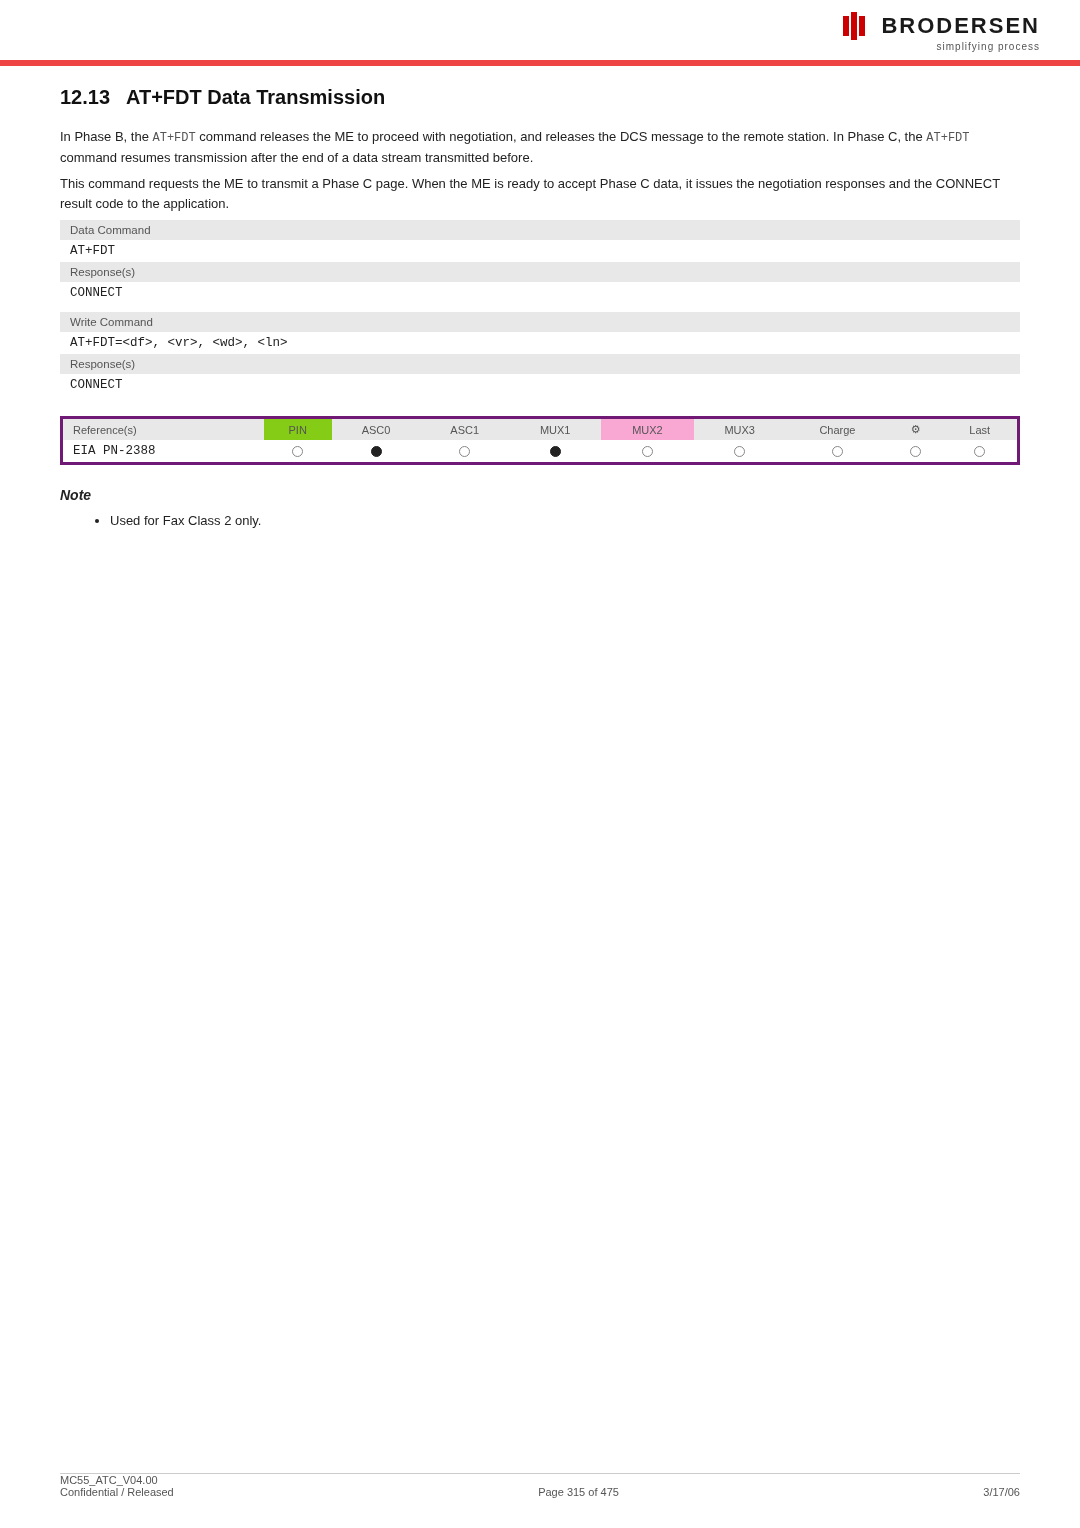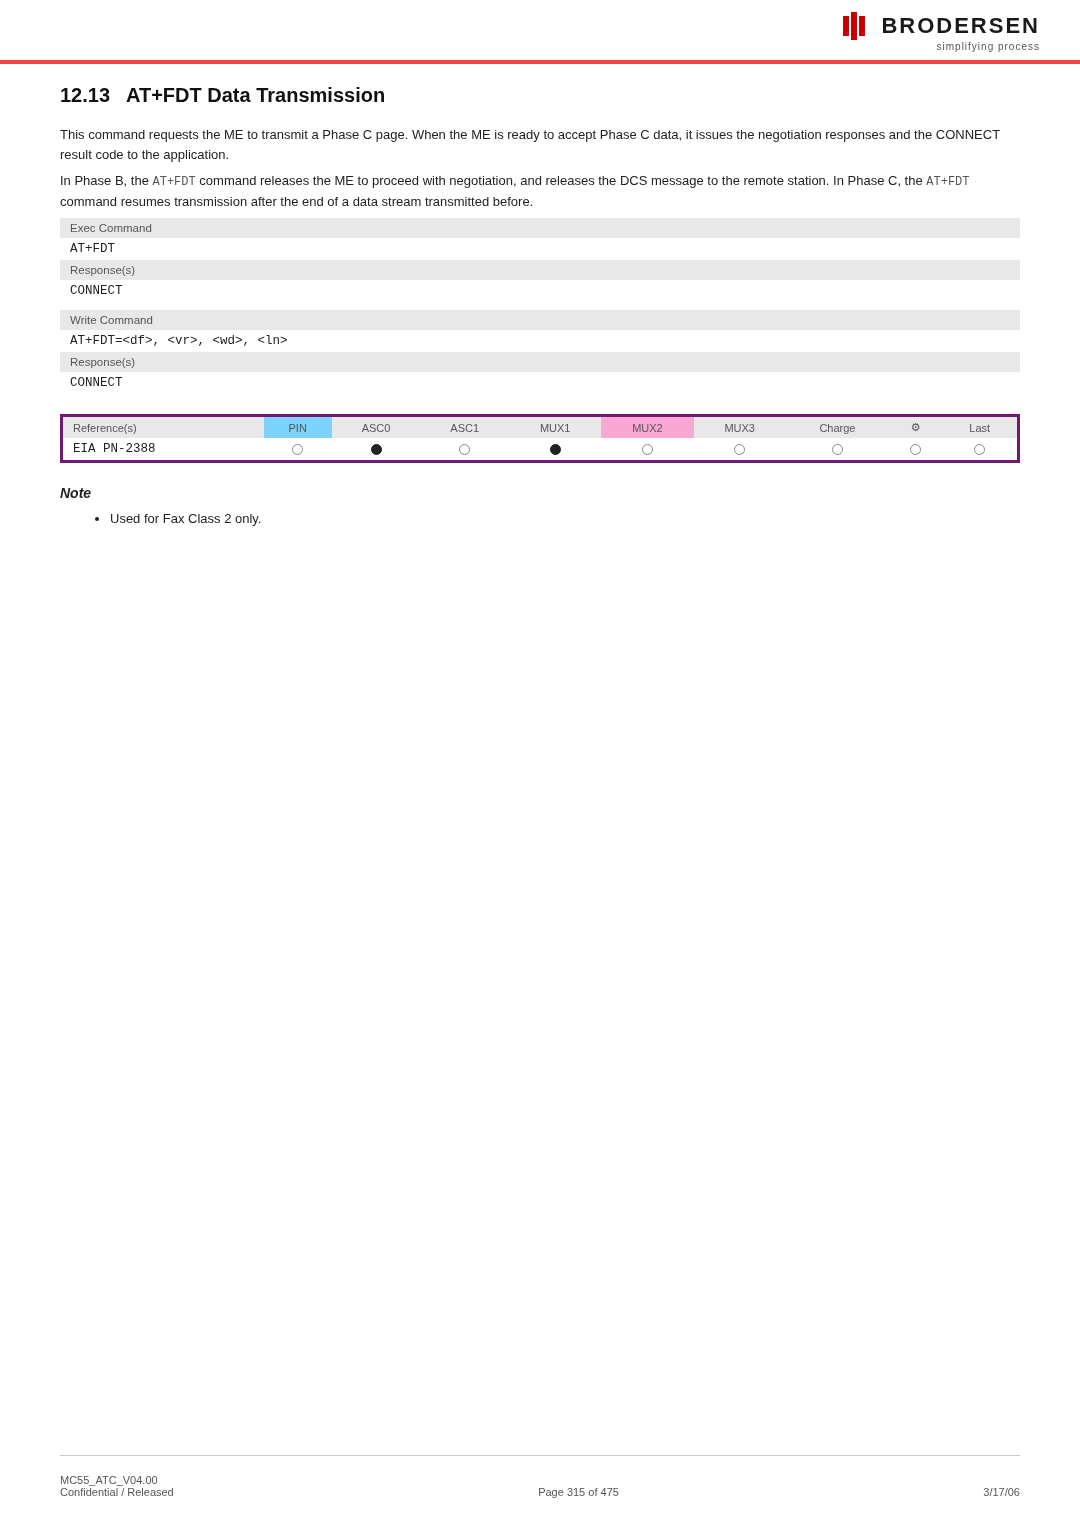--- a/index.html
+++ b/index.html
@@ -12,21 +12,21 @@
       min-height: 1528px;
       position: relative;
     }
 
     
     .header {
       display: flex;
       justify-content: flex-end;
       align-items: flex-start;
       padding: 12px 40px 8px 40px;
-      border-bottom: 4px solid #ef4444;
+      border-bottom: 6px solid #ef4444;
     }
     .logo-area {
       display: flex;
       flex-direction: column;
       align-items: flex-end;
     }
     .logo-text {
       font-size: 22px;
       font-weight: 900;
       letter-spacing: 2px;
@@ -166,21 +166,21 @@
       position: absolute;
       bottom: 30px;
       left: 60px;
       right: 60px;
       display: flex;
       justify-content: space-between;
       align-items: flex-end;
       font-size: 11px;
       color: #555;
       border-top: 1px solid #ccc;
-      padding-top: 18px;
+      padding-top: 0;
     }
     .footer-left {
       display: flex;
       flex-direction: column;
     }
   </style>
 </head>
 <body>
 
 <div class="header">
@@ -198,33 +198,33 @@
 </div>
 
 <div class="content">
 
   <div class="section-title">
     <span>12.13</span>&nbsp;&nbsp;
     <span>AT+FDT   Data Transmission</span>
   </div>
 
   <p class="body-text">
+    <span>In Phase B, the </span><span class="code-inline">AT+FDT</span><span> command releases the ME to proceed with negotiation, and releases the DCS message to the remote station. In Phase C, the </span><span class="code-inline">AT+FDT</span><span> command resumes transmission after the end of a data stream transmitted before.</span>
+  </p>
+
+  <p class="body-text">
     <span>This command requests the ME to transmit a Phase C page. When the ME is ready to accept Phase C data, it issues the negotiation responses and the CONNECT result code to the application.</span>
   </p>
 
-  <p class="body-text">
-    <span>In Phase B, the </span><span class="code-inline">AT+FDT</span><span> command releases the ME to proceed with negotiation, and releases the DCS message to the remote station. In Phase C, the </span><span class="code-inline">AT+FDT</span><span> command resumes transmission after the end of a data stream transmitted before.</span>
-  </p>
-
 
   <table class="cmd-table">
 
     <tbody>
         <tr>
-      <td class="row-header">Exec Command</td>
+      <td class="row-header">Data Command</td>
     </tr>
     <tr>
       <td class="row-value">AT+FDT</td>
     </tr>
     <tr>
       <td class="row-header">Response(s)</td>
     </tr>
     <tr>
       <td class="row-value">CONNECT</td>
     </tr>
@@ -245,21 +245,21 @@
     <tr>
       <td class="row-value">CONNECT</td>
     </tr>
   </tbody>
     </table>
 
   <table class="ref-table" style="border: 3px solid #701a75; ">
     <tbody>
         <tr class="ref-header-row">
       <td style="text-align:left; padding-left:10px; background:#e8e8e8; font-size:11px; color:#555;">Reference(s)</td>
-      <td style="background:#7dd3fc; font-size:11px; color:#555;">PIN</td>
+      <td style="background:#84cc16; font-size:11px; color:#555;">PIN</td>
       <td style="background:#e8e8e8; font-size:11px; color:#555;">ASC0</td>
       <td style="background:#e8e8e8; font-size:11px; color:#555;">ASC1</td>
       <td style="background:#e8e8e8; font-size:11px; color:#555;">MUX1</td>
       <td style="background:#f9a8d4; font-size:11px; color:#555;">MUX2</td>
       <td style="background:#e8e8e8; font-size:11px; color:#555;">MUX3</td>
       <td style="background:#e8e8e8; font-size:11px; color:#555;">Charge</td>
       <td style="background:#e8e8e8; font-size:11px; color:#555;">⚙</td>
       <td style="background:#e8e8e8; font-size:11px; color:#555;">Last</td>
     </tr>
     <tr class="ref-data-row">

